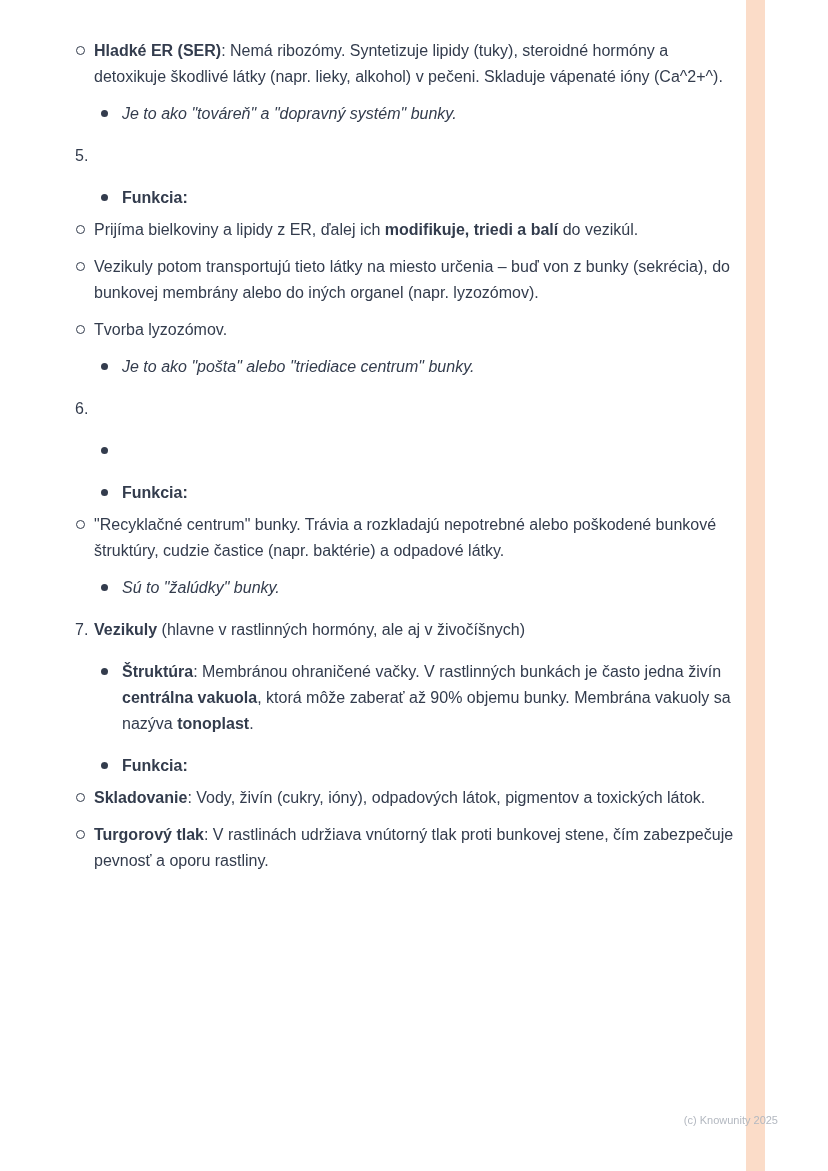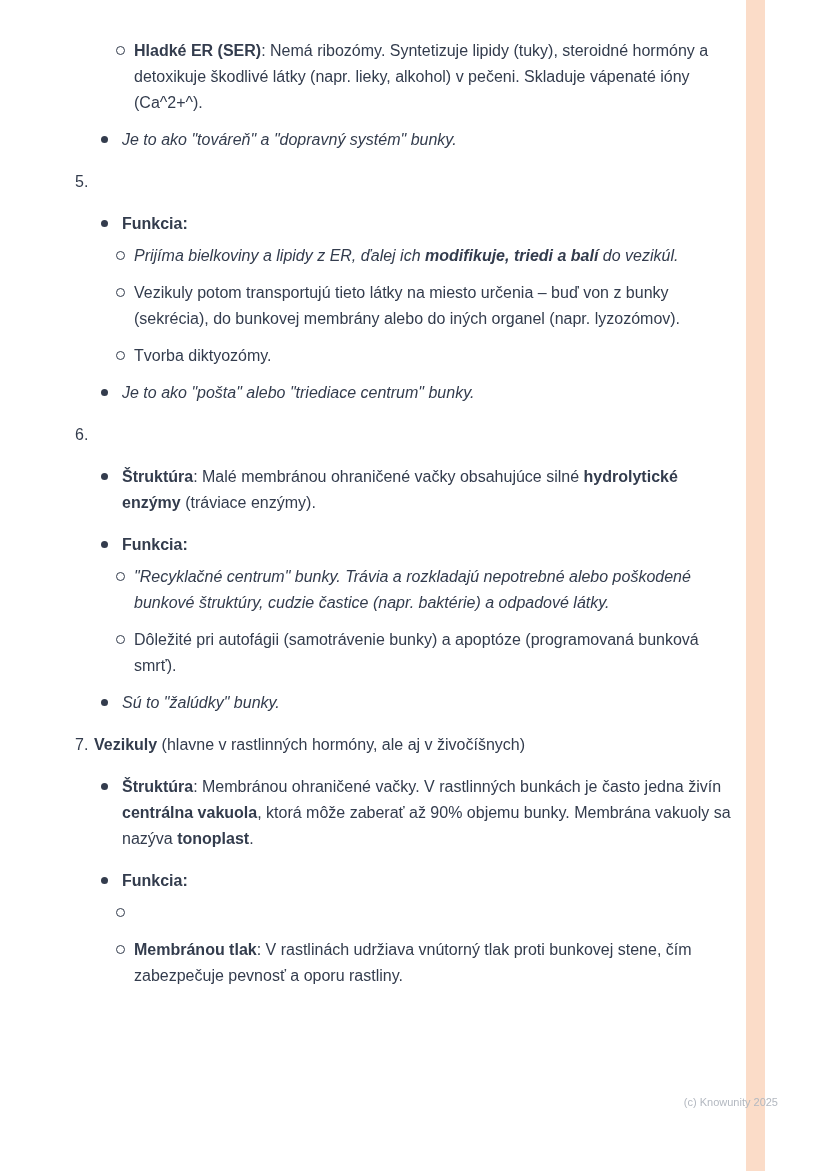--- a/index.html
+++ b/index.html
@@ -14,43 +14,43 @@
     background:#ffffff;
     position:relative;overflow:hidden;
     font-family:"Liberation Sans","DejaVu Sans",sans-serif;
     color:var(--text);
     font-size:16px;line-height:26px;
   }
   .content{position:absolute;top:38px;left:0;width:737px;}
   .item{display:flex;margin-bottom:16px;}
   .item.level-1{padding-left:75px;}
   .item.level-2{padding-left:101px;}
-  .item.level-3{padding-left:116px;margin-bottom:11px;}
+  .item.level-3{padding-left:76px;margin-bottom:11px;justify-content:center;}
   .item.number{margin-top:7px;}
-  .item.level-2 + .item.level-3{margin-top:-10px;font-style:italic;}
+  .item.level-2 + .item.level-3{margin-top:-10px;}
   .marker{flex:0 0 21px;}
   .item.level-1 .marker{flex-basis:19px;}
   .item.level-3 .marker{flex-basis:18px;}
   .marker.bullet::before{
     content:"";display:inline-block;width:7px;height:7px;border-radius:50%;
     background:var(--text);vertical-align:middle;margin-top:-3px;
   }
   .marker.circle::before{
     content:"";display:inline-block;width:7px;height:7px;border-radius:50%;
     border:1.5px solid var(--text);vertical-align:middle;margin-top:-3px;
   }
   .text{flex:1;}
   .text .bold{font-weight:bold;}
   .text.italic{font-style:italic;}
   .stripe{
     position:absolute;top:0;bottom:0;right:63px;width:19px;
     background:var(--stripe);
   }
   .watermark{
-    position:absolute;right:50px;bottom:62px;
+    position:absolute;right:50px;bottom:44px;
     font-size:11px;line-height:14px;color:var(--muted);
     white-space:nowrap;
   }
 </style>
 </head>
 <body>
 
 <div class="page">
   <div class="content" id="notes-content">
       <div class="item level-3 circle">
@@ -71,64 +71,60 @@
       <div class="item level-3 circle">
         <span class="marker circle"></span>
         <span class="text"><span>Prijíma bielkoviny a lipidy z ER, ďalej ich </span><span class="bold">modifikuje, triedi a balí</span><span> do vezikúl.</span></span>
       </div>
       <div class="item level-3 circle">
         <span class="marker circle"></span>
         <span class="text"><span>Vezikuly potom transportujú tieto látky na miesto určenia – buď von z bunky (sekrécia), do bunkovej membrány alebo do iných organel (napr. lyzozómov).</span></span>
       </div>
       <div class="item level-3 circle">
         <span class="marker circle"></span>
-        <span class="text"><span>Tvorba diktyozómy.</span></span>
+        <span class="text"><span>Tvorba lyzozómov.</span></span>
       </div>
       <div class="item level-2 bullet">
         <span class="marker bullet"></span>
         <span class="text italic"><span>Je to ako "pošta" alebo "triediace centrum" bunky.</span></span>
       </div>
       <div class="item level-1 number">
         <span class="marker number">6.</span>
       </div>
       <div class="item level-2 bullet">
         <span class="marker bullet"></span>
-        <span class="text"><span class="bold">Štruktúra</span><span>: Malé membránou ohraničené vačky obsahujúce silné </span><span class="bold">hydrolytické enzýmy</span><span> (tráviace enzýmy).</span></span>
       </div>
       <div class="item level-2 bullet">
         <span class="marker bullet"></span>
         <span class="text"><span class="bold">Funkcia:</span></span>
       </div>
       <div class="item level-3 circle">
         <span class="marker circle"></span>
         <span class="text"><span>"Recyklačné centrum" bunky. Trávia a rozkladajú nepotrebné alebo poškodené bunkové štruktúry, cudzie častice (napr. baktérie) a odpadové látky.</span></span>
-      </div>
-      <div class="item level-3 circle">
-        <span class="marker circle"></span>
-        <span class="text"><span>Dôležité pri autofágii (samotrávenie bunky) a apoptóze (programovaná bunková smrť).</span></span>
       </div>
       <div class="item level-2 bullet">
         <span class="marker bullet"></span>
         <span class="text italic"><span>Sú to "žalúdky" bunky.</span></span>
       </div>
       <div class="item level-1 number">
         <span class="marker number">7.</span>
         <span class="text"><span class="bold">Vezikuly</span><span> (hlavne v rastlinných hormóny, ale aj v živočíšnych)</span></span>
       </div>
       <div class="item level-2 bullet">
         <span class="marker bullet"></span>
         <span class="text"><span class="bold">Štruktúra</span><span>: Membránou ohraničené vačky. V rastlinných bunkách je často jedna živín </span><span class="bold">centrálna vakuola</span><span>, ktorá môže zaberať až 90% objemu bunky. Membrána vakuoly sa nazýva </span><span class="bold">tonoplast</span><span>.</span></span>
       </div>
       <div class="item level-2 bullet">
         <span class="marker bullet"></span>
         <span class="text"><span class="bold">Funkcia:</span></span>
       </div>
       <div class="item level-3 circle">
         <span class="marker circle"></span>
+        <span class="text"><span class="bold">Skladovanie</span><span>: Vody, živín (cukry, ióny), odpadových látok, pigmentov a toxických látok.</span></span>
       </div>
       <div class="item level-3 circle">
         <span class="marker circle"></span>
-        <span class="text"><span class="bold">Membránou tlak</span><span>: V rastlinách udržiava vnútorný tlak proti bunkovej stene, čím zabezpečuje pevnosť a oporu rastliny.</span></span>
+        <span class="text"><span class="bold">Turgorový tlak</span><span>: V rastlinách udržiava vnútorný tlak proti bunkovej stene, čím zabezpečuje pevnosť a oporu rastliny.</span></span>
       </div>
     </div>
   <div class="stripe"></div>
   <div class="watermark">(c) Knowunity 2025</div>
 </div>
 
 </body></html>

